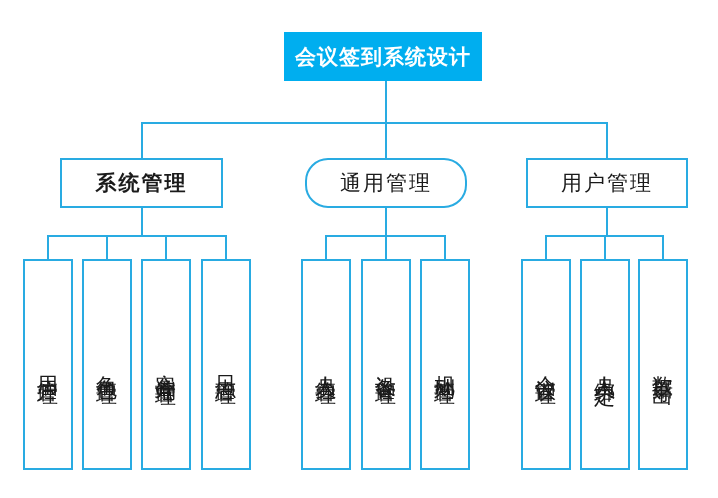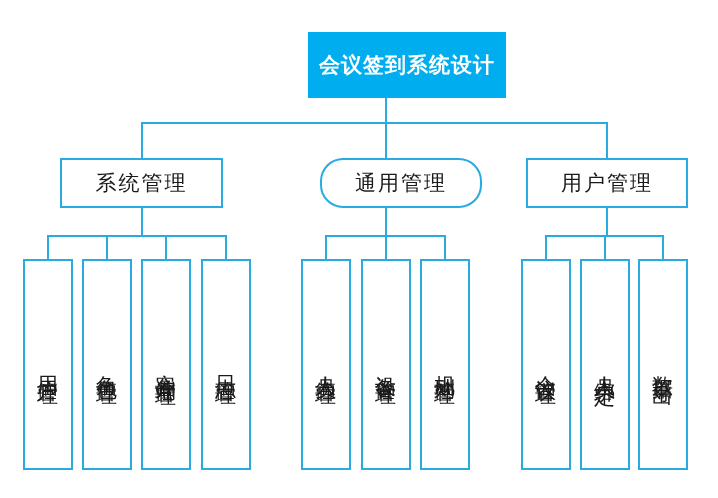--- a/index.html
+++ b/index.html
@@ -73,24 +73,24 @@
     <line x1="386" y1="236" x2="386" y2="259"></line>
     <line x1="445" y1="236" x2="445" y2="259"></line>
 
     <line x1="607" y1="208" x2="607" y2="237"></line>
     <line x1="545" y1="236" x2="664" y2="236"></line>
     <line x1="546" y1="236" x2="546" y2="259"></line>
     <line x1="605" y1="236" x2="605" y2="259"></line>
     <line x1="663" y1="236" x2="663" y2="259"></line>
   </svg>
 
-  <div class="node node--root" style="left:308px;top:32px;width:198px;height:66px;">会议签到系统设计</div>
+  <div class="node node--root" style="left:284px;top:32px;width:198px;height:49px;">会议签到系统设计</div>
 
-  <div class="node node--branch" style="left:60px;top:158px;width:163px;height:50px;">系统管理</div>
-  <div class="node node--branch" style="left:320px;top:158px;width:162px;height:50px;border-radius:23px;">通用管理</div>
+  <div class="node node--branch" style="left:60px;top:158px;width:163px;height:50px;font-weight:bold;">系统管理</div>
+  <div class="node node--branch" style="left:305px;top:158px;width:162px;height:50px;border-radius:23px;">通用管理</div>
   <div class="node node--branch" style="left:526px;top:158px;width:162px;height:50px;">用户管理</div>
 
   <div class="node node--leaf" style="left:23px;top:259px;width:50px;height:211px;">用户管理</div>
   <div class="node node--leaf" style="left:82px;top:259px;width:50px;height:211px;">角色管理</div>
   <div class="node node--leaf" style="left:141px;top:259px;width:50px;height:211px;">客户端管理</div>
   <div class="node node--leaf" style="left:201px;top:259px;width:50px;height:211px;">日志管理</div>
 
   <div class="node node--leaf" style="left:301px;top:259px;width:50px;height:211px;">人员管理</div>
   <div class="node node--leaf" style="left:361px;top:259px;width:50px;height:211px;">设备管理</div>
   <div class="node node--leaf" style="left:420px;top:259px;width:50px;height:211px;">规则管理</div>

